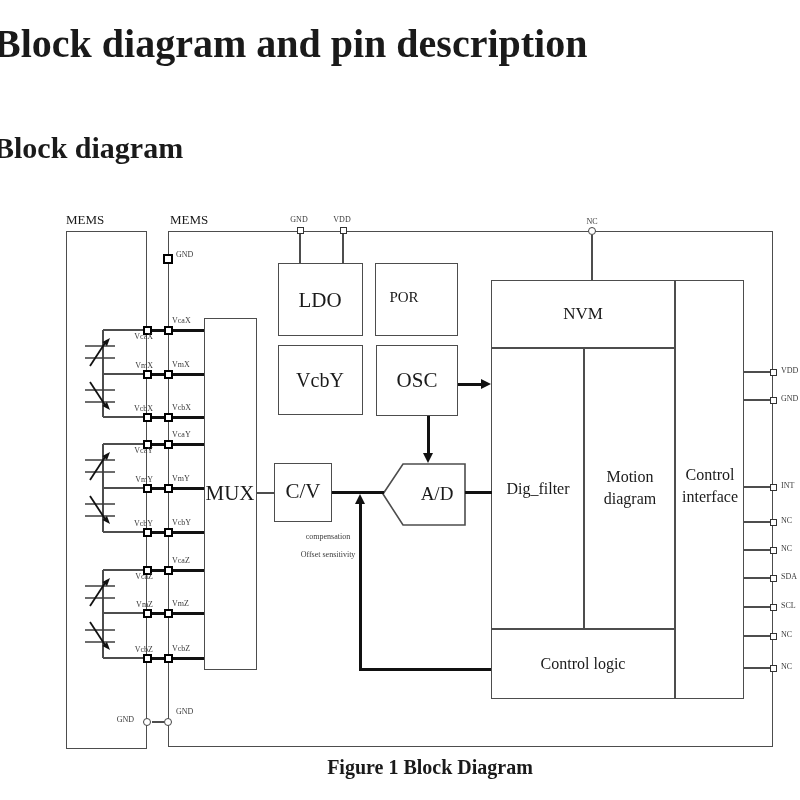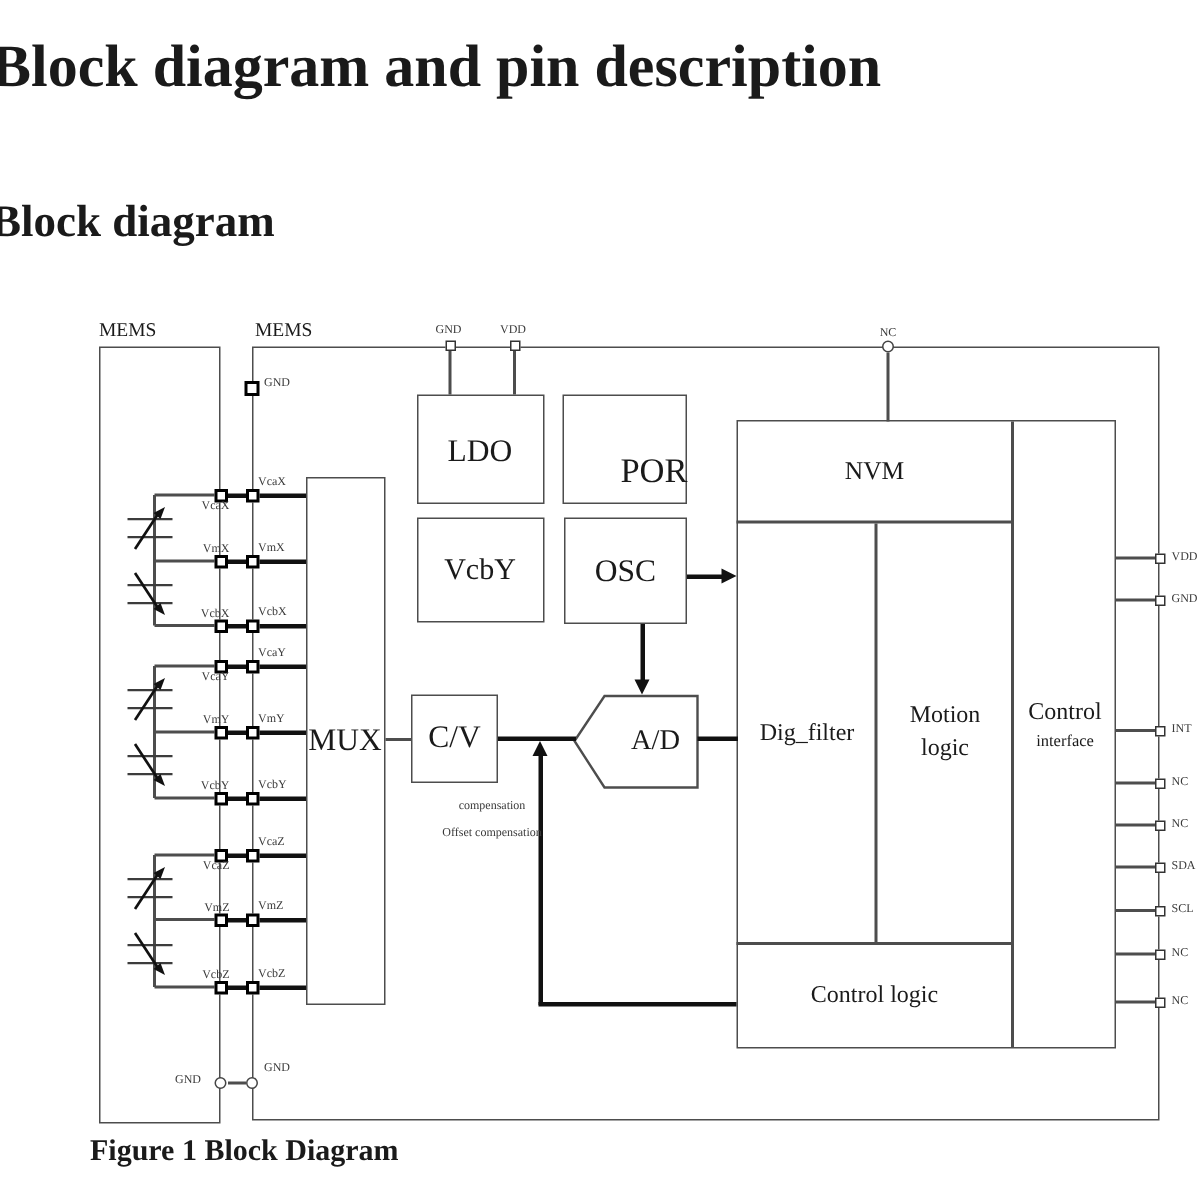--- a/index.html
+++ b/index.html
@@ -1,21 +1,21 @@
 <!DOCTYPE html>
 <html><head>
 <meta charset="utf-8">
 <style>
   html,body{margin:0;padding:0;background:#ffffff;}
   .page{position:relative;width:800px;height:800px;background:#fff;overflow:hidden;
         font-family:"Liberation Serif", serif;color:#1a1a1a;}
   h1.title{position:absolute;left:-6px;top:20px;margin:0;font-size:40px;font-weight:bold;
         letter-spacing:0px;white-space:nowrap;}
   h2.subtitle{position:absolute;left:-6px;top:131px;margin:0;font-size:30px;font-weight:bold;}
-  .caption{position:absolute;left:60px;top:756px;width:740px;text-align:left;
+  .caption{position:absolute;left:60px;top:756px;width:740px;text-align:center;
         font-size:20px;font-weight:bold;}
   #diagram{position:absolute;left:0;top:0;width:800px;height:800px;}
   .box{position:absolute;border:1.5px solid #4d4d4d;background:#fff;box-sizing:border-box;}
   .hl,.vl{position:absolute;background:#4d4d4d;}
   .thick{background:#111111;}
   .lab{position:absolute;white-space:nowrap;color:#1a1a1a;line-height:1.1;}
   .lab.c{transform:translateX(-50%);}
   .lab.small{color:#3a3a3a;}
   .pin-sq{position:absolute;width:7px;height:7px;border:1.2px solid #333;background:#fff;box-sizing:border-box;}
   .pin-ci{position:absolute;width:8px;height:8px;border:1.2px solid #444;border-radius:50%;background:#fff;box-sizing:border-box;}
@@ -183,34 +183,34 @@
       <div class="pin-sq" style="left: 769.5px; top: 664.5px;"></div>
       <div class="pin-ci" style="left: 143px; top: 718px;"></div>
       <div class="pin-ci" style="left: 164px; top: 718px;"></div>
       <div class="lab" style="top: 213px; font-size: 13px; left: 66px;">MEMS</div>
       <div class="lab" style="top: 213px; font-size: 13px; left: 170px;">MEMS</div>
       <div class="lab c small" style="top: 216px; font-size: 8px; left: 299px;">GND</div>
       <div class="lab c small" style="top: 216px; font-size: 8px; left: 342px;">VDD</div>
       <div class="lab c small" style="top: 218px; font-size: 8px; left: 592px;">NC</div>
       <div class="lab small" style="top: 251px; font-size: 8px; left: 176px;">GND</div>
       <div class="lab c" style="top: 289px; font-size: 21px; left: 320px;">LDO</div>
-      <div class="lab c" style="top: 289px; font-size: 23px; left: 436px; margin-top: 12px;">POR</div>
+      <div class="lab c" style="top: 289px; font-size: 15px; left: 404px;">POR</div>
       <div class="lab c" style="top: 369px; font-size: 20px; left: 320px;">VcbY</div>
       <div class="lab c" style="top: 369px; font-size: 21px; left: 417px;">OSC</div>
       <div class="lab c" style="top: 482px; font-size: 21px; left: 230px;">MUX</div>
       <div class="lab c" style="top: 480px; font-size: 21px; left: 303px;">C/V</div>
       <div class="lab c" style="top: 484px; font-size: 19px; left: 437px;">A/D</div>
       <div class="lab c" style="top: 305px; font-size: 17px; left: 583px;">NVM</div>
       <div class="lab c" style="top: 480px; font-size: 16px; left: 538px;">Dig_filter</div>
       <div class="lab c" style="top: 468px; font-size: 16px; left: 630px;">Motion</div>
-      <div class="lab c" style="top: 490px; font-size: 16px; left: 630px;">logic</div>
+      <div class="lab c" style="top: 490px; font-size: 16px; left: 630px;">diagram</div>
       <div class="lab c" style="top: 466px; font-size: 16px; left: 710px;">Control</div>
-      <div class="lab c" style="top: 488px; font-size: 11px; left: 710px;">interface</div>
+      <div class="lab c" style="top: 488px; font-size: 16px; left: 710px;">interface</div>
       <div class="lab c" style="top: 655px; font-size: 16px; left: 583px;">Control logic</div>
-      <div class="lab c small" style="top: 551px; font-size: 8px; left: 328px;">Offset compensation</div>
+      <div class="lab c small" style="top: 551px; font-size: 8px; left: 328px;">Offset sensitivity</div>
       <div class="lab c small" style="top: 533px; font-size: 8px; left: 328px;">compensation</div>
       <div class="lab small" style="top: 367px; font-size: 8px; left: 781px;">VDD</div>
       <div class="lab small" style="top: 395px; font-size: 8px; left: 781px;">GND</div>
       <div class="lab small" style="top: 482px; font-size: 8px; left: 781px;">INT</div>
       <div class="lab small" style="top: 517px; font-size: 8px; left: 781px;">NC</div>
       <div class="lab small" style="top: 545px; font-size: 8px; left: 781px;">NC</div>
       <div class="lab small" style="top: 573px; font-size: 8px; left: 781px;">SDA</div>
       <div class="lab small" style="top: 602px; font-size: 8px; left: 781px;">SCL</div>
       <div class="lab small" style="top: 631px; font-size: 8px; left: 781px;">NC</div>
       <div class="lab small" style="top: 663px; font-size: 8px; left: 781px;">NC</div>

